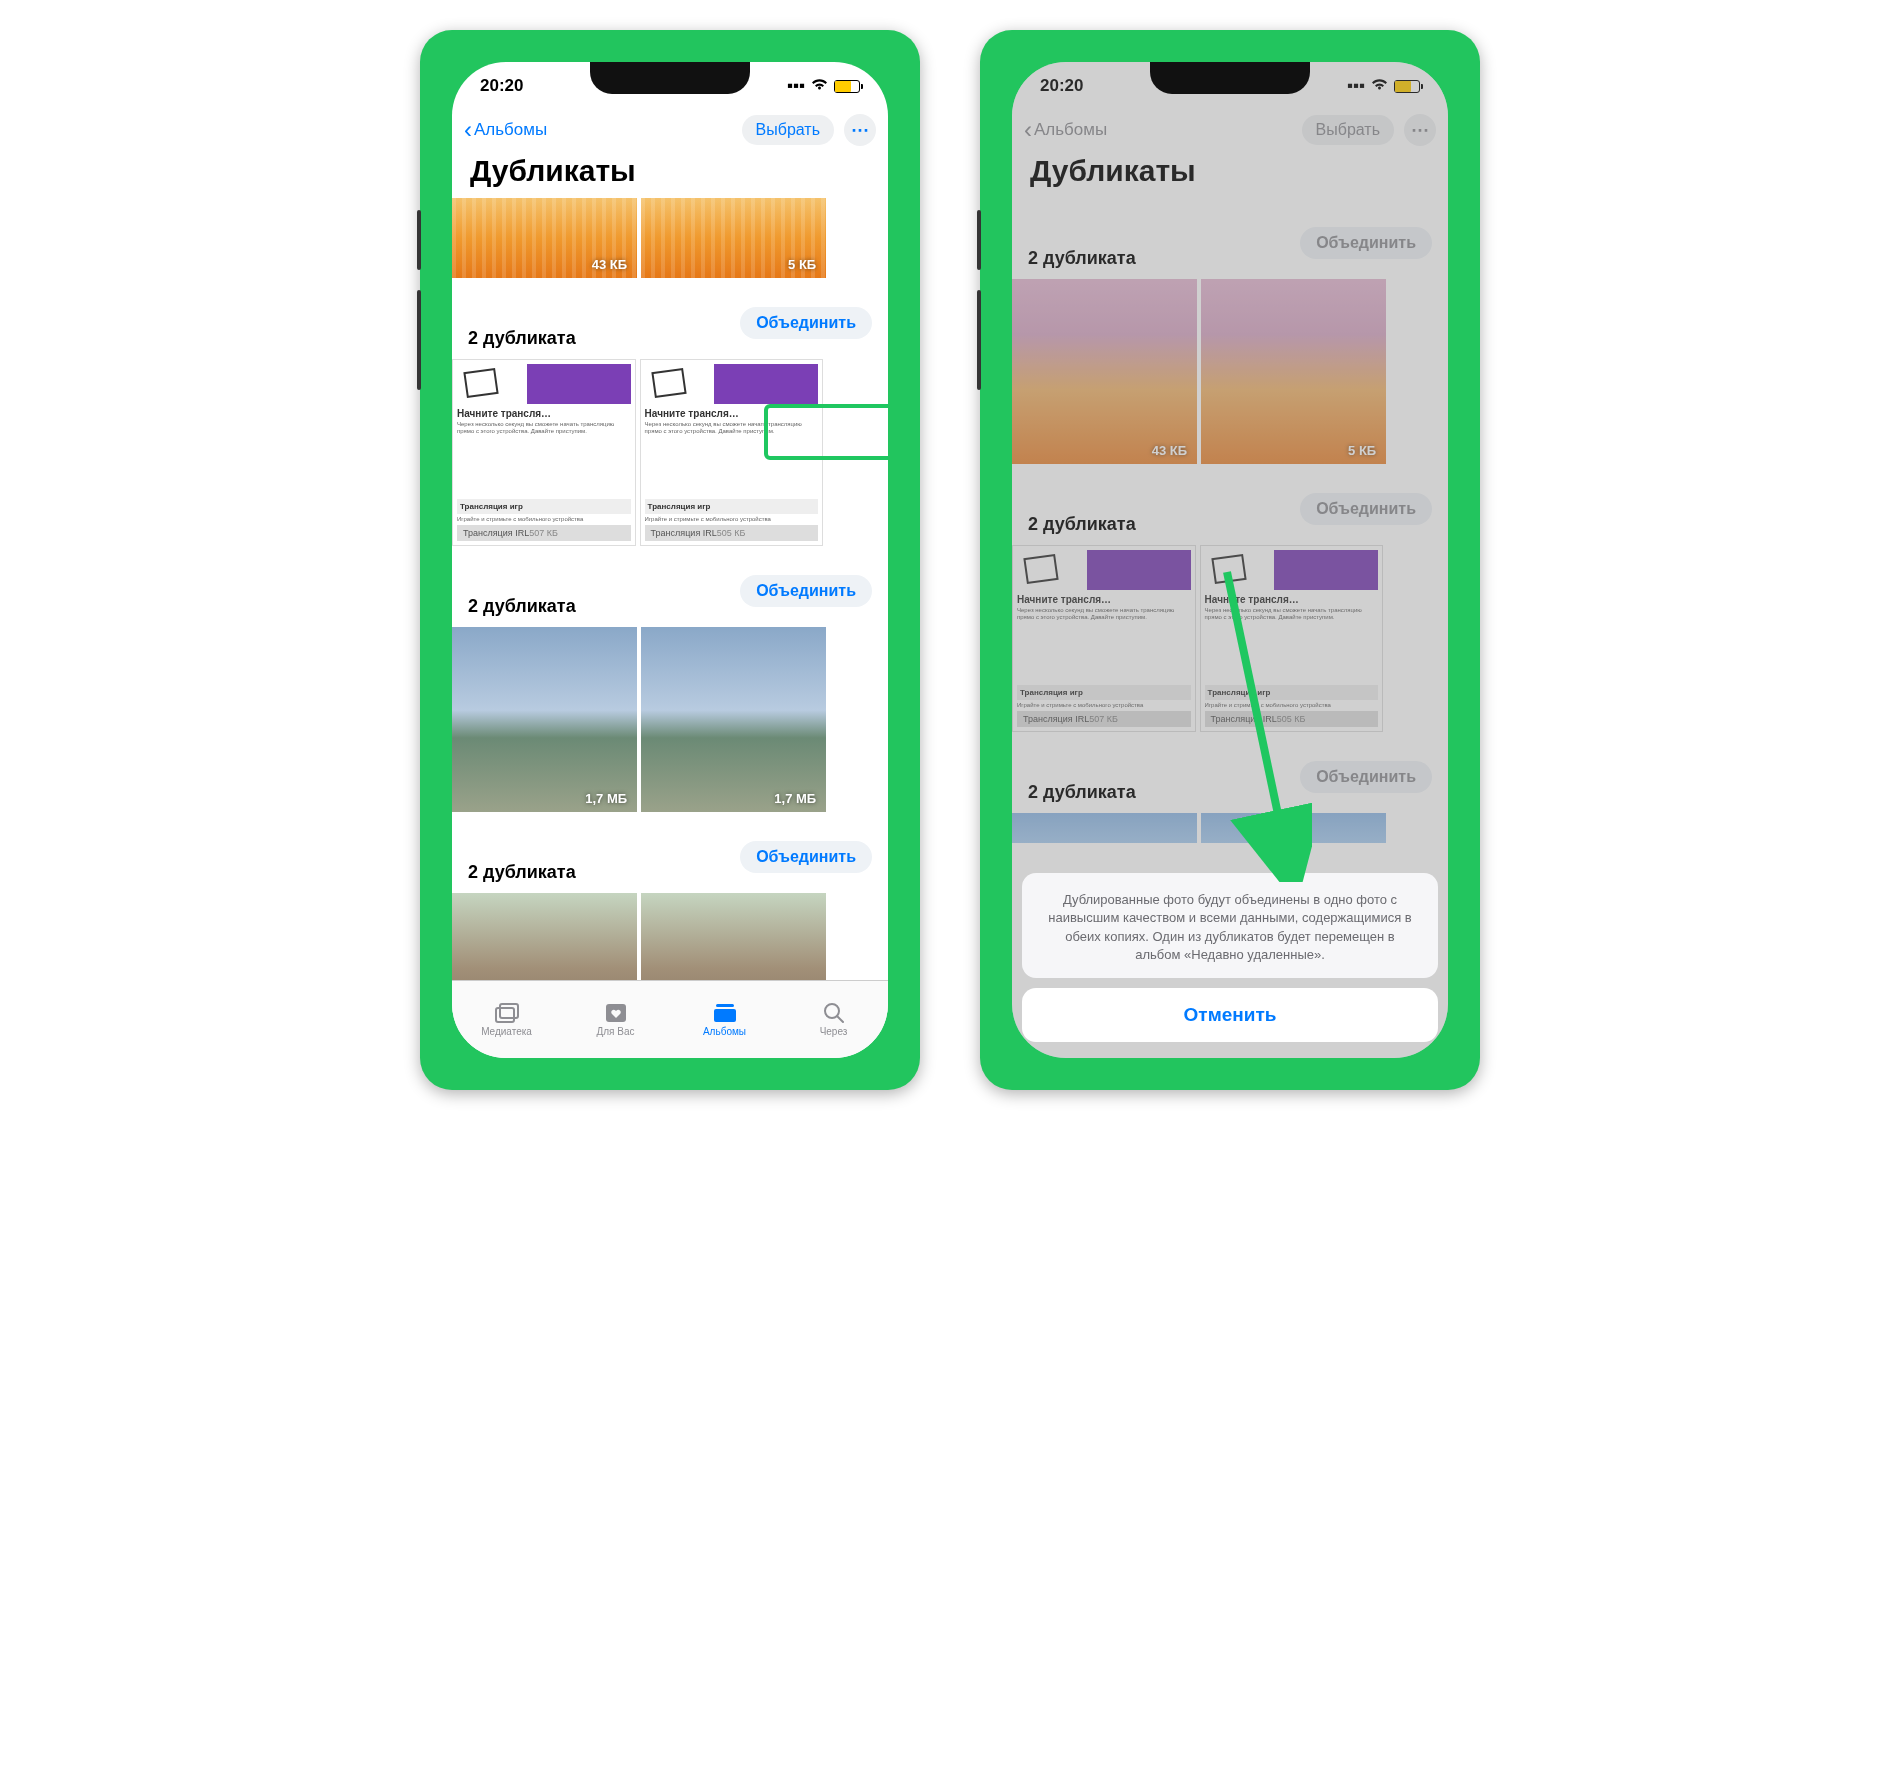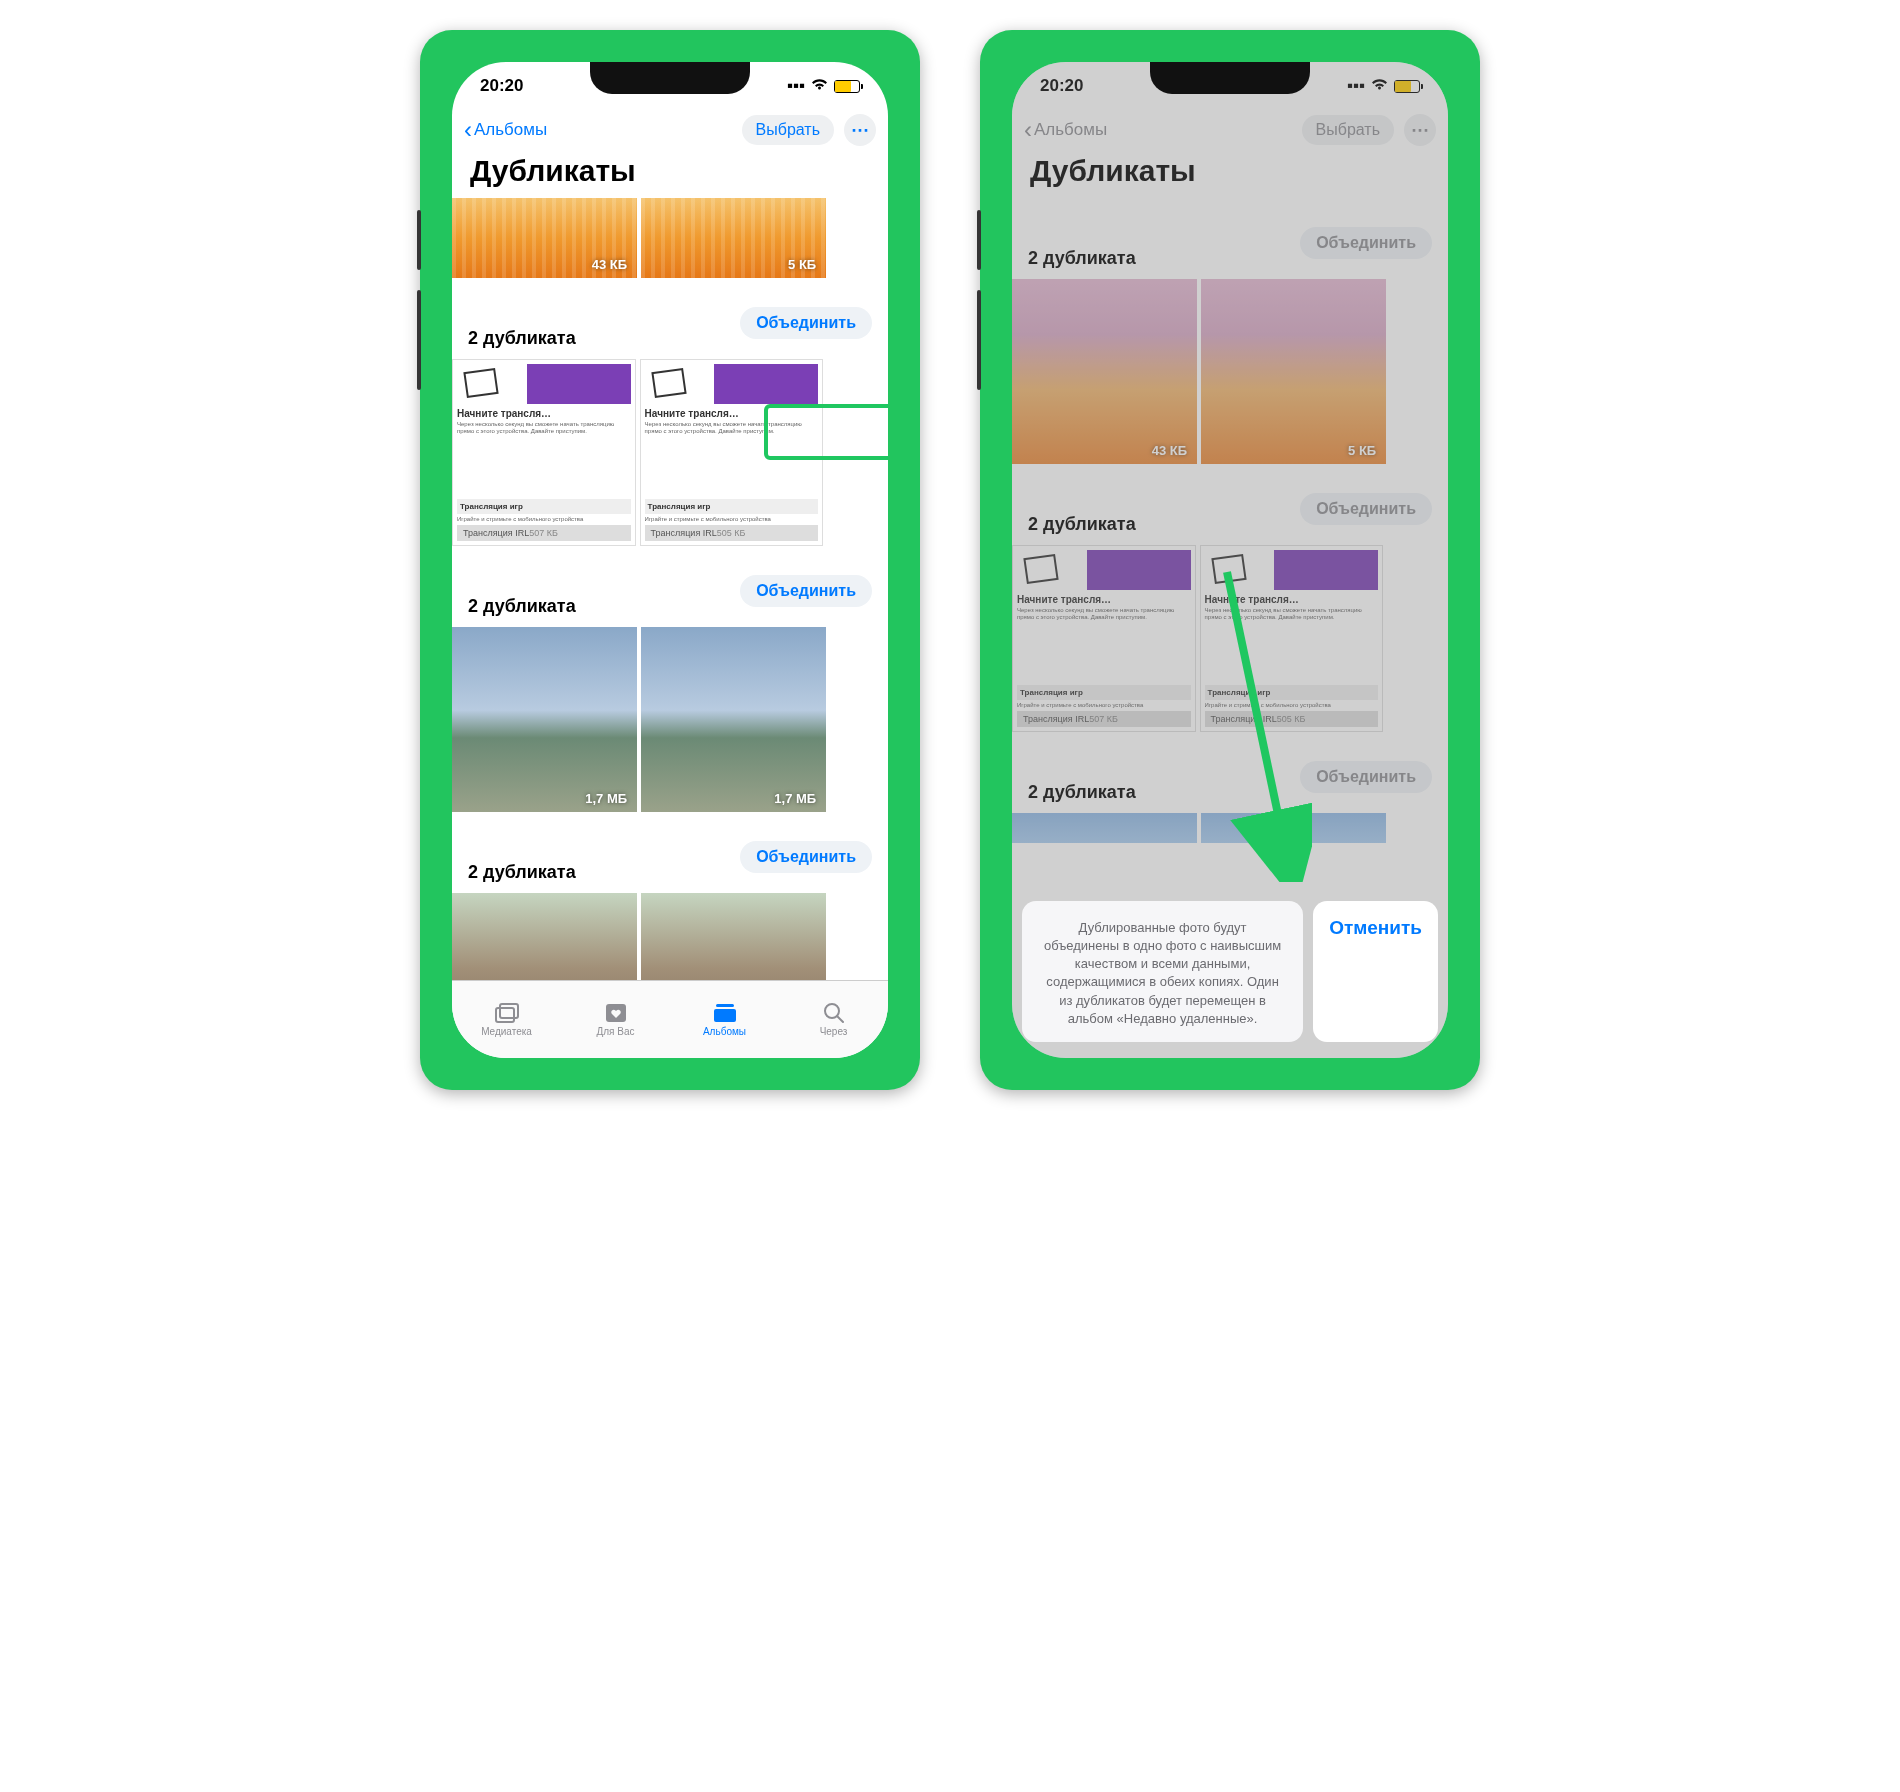--- a/index.html
+++ b/index.html
@@ -100,21 +100,21 @@
     height:78px; border-top:0.5px solid #ccc; display:flex; background:#fafafa;
   }
   .tab {flex:1; display:flex; flex-direction:column; align-items:center; justify-content:center; gap:2px; font-size:10px; color:#8e8e93;}
   .tab.active{color:#007aff;}
   .tab-icon{width:26px; height:22px; display:flex; align-items:center; justify-content:center;}
   .highlight-box{position:absolute; border:4px solid #1fc760; border-radius:6px; pointer-events:none; z-index:30;}
   
   .dim-overlay{position:absolute; inset:0; background:rgba(120,120,120,0.35); z-index:20;}
   .dimmed .nav-bar .back-btn,.dimmed .nav-bar .pill-btn,.dimmed .nav-bar .more-btn,.dimmed .merge-btn{color:#8e8e93 !important;}
   .thumb.pink{background:linear-gradient(180deg,#e4b8d2 0%,#d8a8c5 30%,#f0b56e 60%,#ea8838 100%);}
-  .action-sheet{position:absolute; bottom:16px; left:10px; right:10px; z-index:40; display:flex; flex-direction:row; gap:10px;}
+  .action-sheet{position:absolute; bottom:16px; left:10px; right:10px; z-index:40; display:flex; flex-direction:column; gap:10px;}
   .sheet-card{background:rgba(248,248,250,0.96); border-radius:14px; overflow:hidden;}
   .sheet-text{padding:18px 20px 14px; font-size:13px; color:#6b6b70; text-align:center; line-height:1.4;}
   .sheet-action{border-top:0.5px solid #ccc; padding:16px; text-align:center; color:#007aff; font-size:19px;}
   .sheet-cancel{background:#fff; border-radius:14px; padding:16px; text-align:center; color:#007aff; font-size:19px; font-weight:600;}
   .arrow{position:absolute; z-index:45; pointer-events:none;}
 </style>
 </head>
 <body>
 
 <div class="phone">

